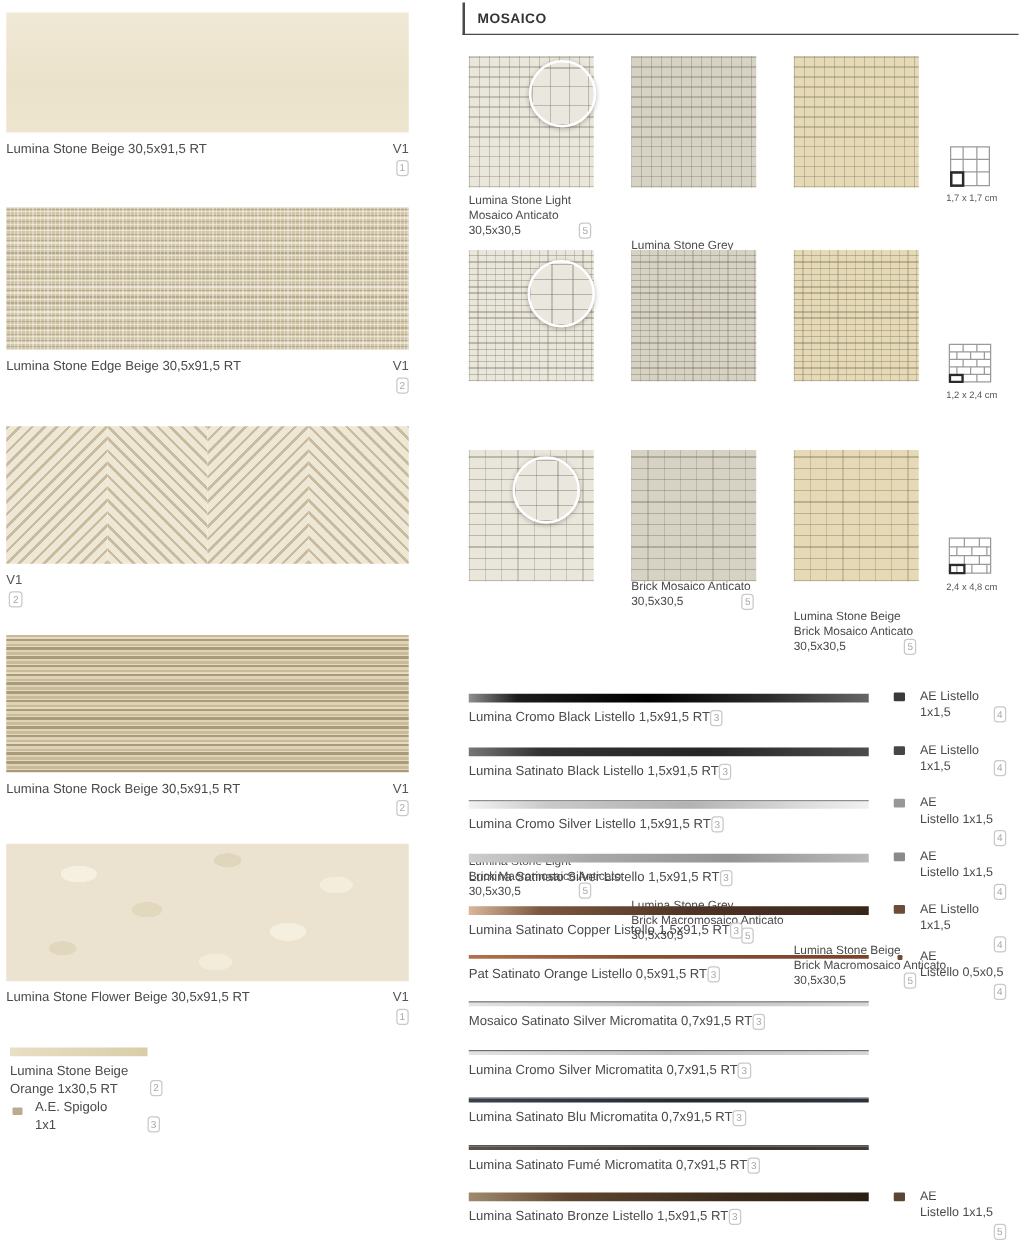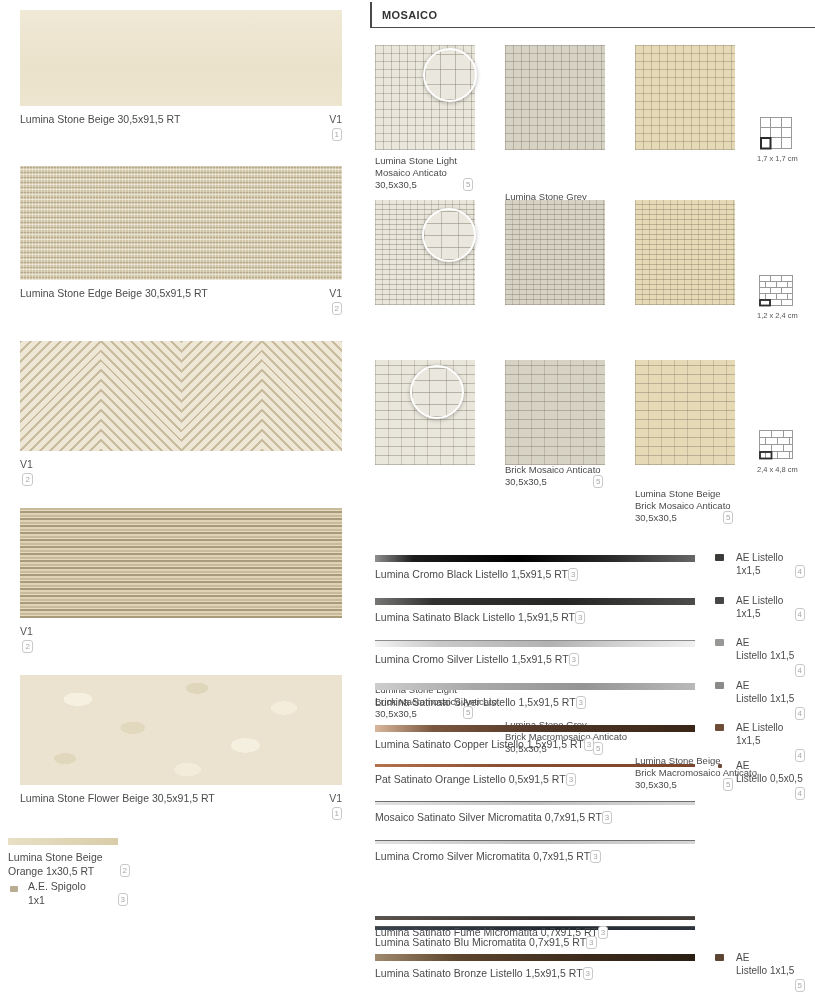--- a/index.html
+++ b/index.html
@@ -2,21 +2,21 @@
 <html><head>
 <meta charset="utf-8">
 <style>
 *{box-sizing:border-box}
 body{margin:0;font-family:"Liberation Sans",sans-serif;background:#fff;color:#4a4a4a}
 .page{position:relative;width:815px;height:994px;background:#fff;overflow:hidden}
 .abs{position:absolute}
 .badge{display:inline-block;border:1px solid #c9c9c9;border-radius:3px;color:#a8a8a8;font-size:8px;line-height:11px;min-width:9px;padding:0 2px;text-align:center;background:#fff}
 
 
-.tile{left:20px;width:322px;position:absolute}
+.tile{left:5px;width:322px;position:absolute}
 .swatch{width:322px}
 .tile-label{display:flex;justify-content:space-between;margin-top:7px;font-size:10.5px;color:#4a4a4a}
 .vcol{display:flex;flex-direction:column;align-items:flex-end;gap:3px;font-size:10.5px;color:#555}
 
 .tex-flat{background:linear-gradient(180deg,#f0e9d6 0%,#ebe2cb 60%,#ede5cf 100%)}
 .tex-edge{background-color:#d2c6a9;background-image:
  repeating-linear-gradient(90deg,rgba(255,255,255,.35) 0 1px,rgba(0,0,0,0) 1px 3px),
  repeating-linear-gradient(0deg,rgba(255,255,255,.45) 0 1px,rgba(0,0,0,0) 1px 2px,rgba(105,90,62,.28) 2px 3px,rgba(0,0,0,0) 3px 5px)}
 .tex-peak{display:flex}
 .tex-peak i{flex:1;display:block}
@@ -111,20 +111,21 @@
       <span class="vcol">
           <span>V1</span>
           <span class="badge">2</span>
         </span>
     </div>
   </div>
 
   <div class="tile" style="top:508px">
     <div class="swatch tex-rock" style="height:110px"></div>
     <div class="tile-label">
+      <span>Lumina Stone Rock Beige 30,5x91,5 RT</span>
       <span class="vcol">
           <span>V1</span>
           <span class="badge">2</span>
         </span>
     </div>
   </div>
 
   <div class="tile" style="top:675px">
     <div class="swatch tex-flower" style="height:110px"></div>
     <div class="tile-label">
@@ -340,21 +341,21 @@
         <span class="badge">3</span>
       </div>
   </div>
   <div class="lrow" style="top:840px">
     <div class="strip s-silver-micro"></div>
     <div class="lrow-label">
         <span>Lumina Cromo Silver Micromatita 0,7x91,5 RT</span>
         <span class="badge">3</span>
       </div>
   </div>
-  <div class="lrow" style="top:926px">
+  <div class="lrow" style="top:878px">
     <div class="strip s-blu-micro"></div>
     <div class="lrow-label">
         <span>Lumina Satinato Blu Micromatita 0,7x91,5 RT</span>
         <span class="badge">3</span>
       </div>
   </div>
   <div class="lrow" style="top:916px">
     <div class="strip s-fume-micro"></div>
     <div class="lrow-label">
         <span>Lumina Satinato Fumé Micromatita 0,7x91,5 RT</span>

